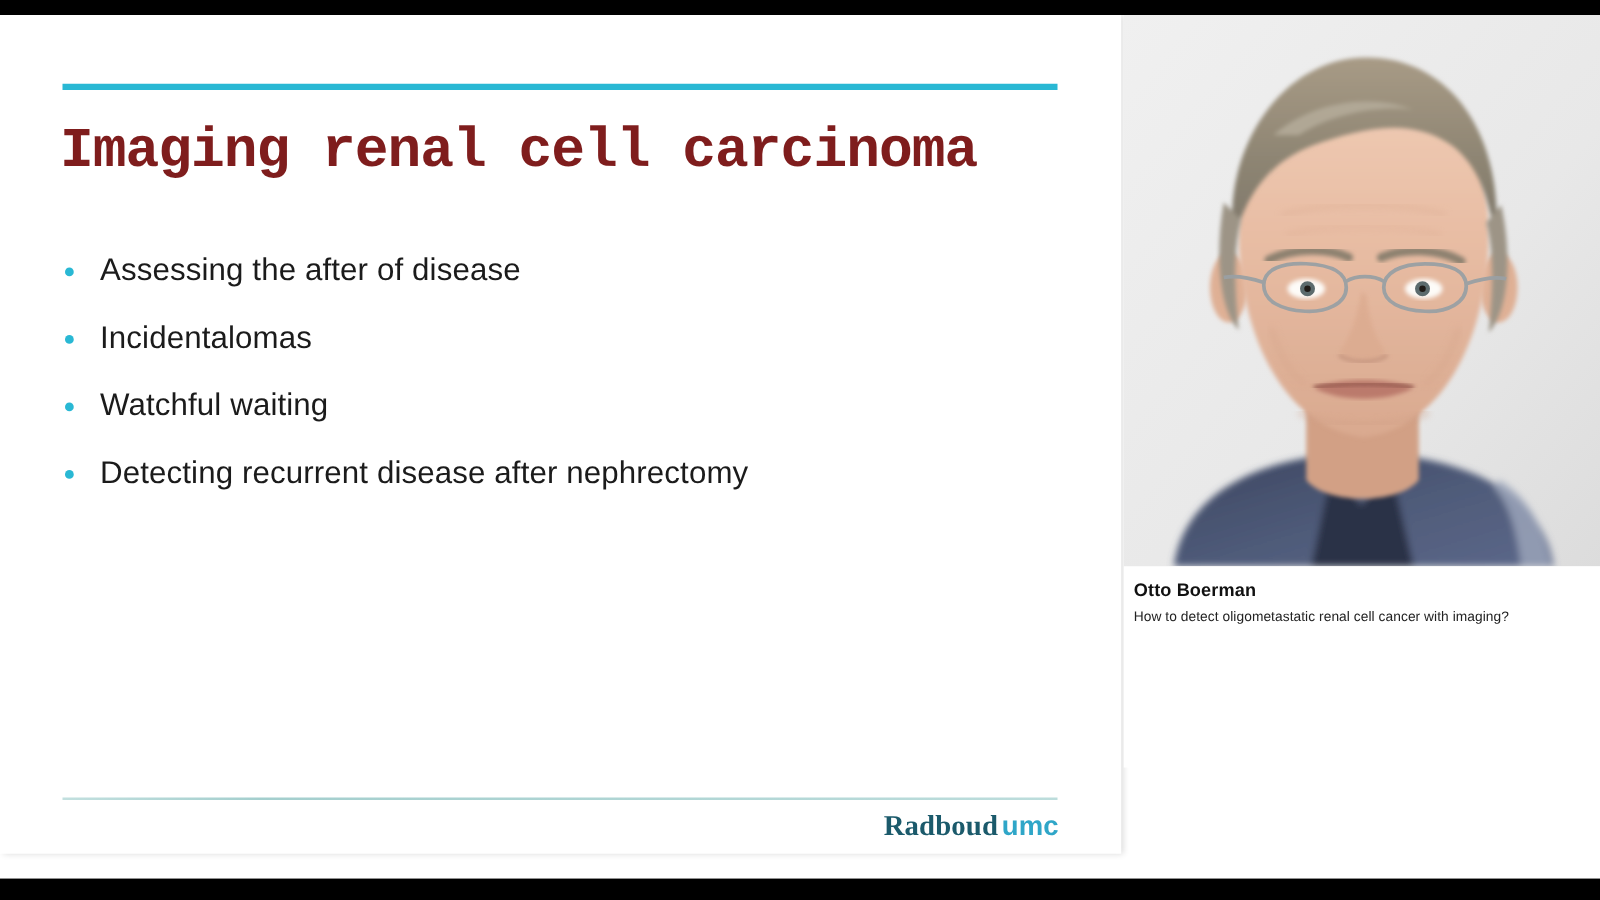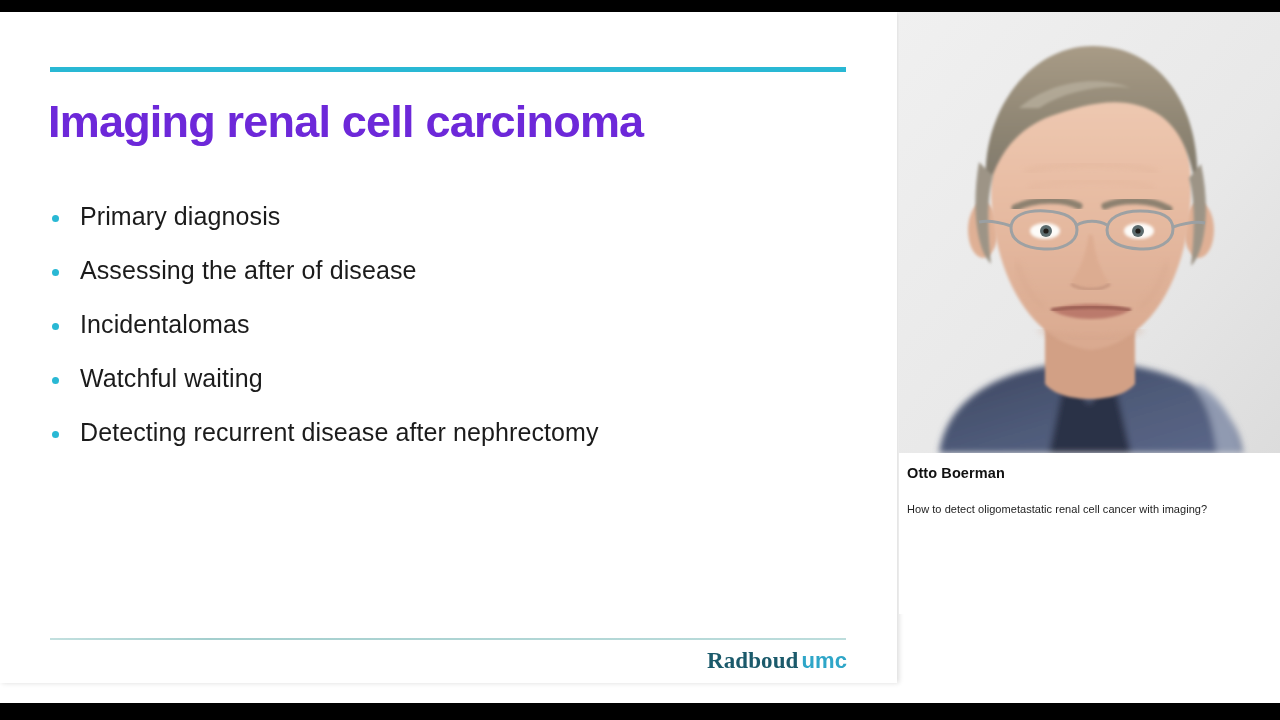--- a/index.html
+++ b/index.html
@@ -53,22 +53,22 @@
   .title-rule {
     position: absolute;
     left: 50px; top: 55px;
     width: 796px; height: 5px;
     background: #29b8d4;
   }
   .slide-title {
     position: absolute;
     left: 48px; top: 86px;
     width: 800px;
-    color: #6d28d9;
-    font-family: Liberation Sans, sans-serif;
+    color: #7f1d1d;
+    font-family: Liberation Mono, monospace;
     font-size: 45px;
     font-weight: bold;
     letter-spacing: -0.8px;
     line-height: 1.08;
     white-space: nowrap;
   }
 
   .bullets {
     position: absolute;
     left: 48px; top: 190px;
@@ -156,21 +156,21 @@
     width: 370px;
   }
   .speaker-name {
     font-size: 14.5px;
     font-weight: bold;
     color: #111111;
     letter-spacing: 0.1px;
     line-height: 1.35;
   }
   .speaker-talk {
-    margin-top: 18px;
+    margin-top: 3px;
     font-size: 11px;
     font-weight: normal;
     color: #222222;
     letter-spacing: 0.05px;
     line-height: 1.3;
   }
 </style>
 </head>
 <body>
 
@@ -181,24 +181,20 @@
   <div class="stage">
 
     <div class="slide">
 
       <div class="title-rule"></div>
 
       <div class="slide-title">Imaging renal cell carcinoma</div>
 
       <div class="bullets">
 
-        <div class="bullet-row">
-          <span class="bullet-dot"><span></span></span>
-          <span class="bullet-text">Primary diagnosis</span>
-        </div>
 
         <div class="bullet-row">
           <span class="bullet-dot"><span></span></span>
           <span class="bullet-text">Assessing the after of disease</span>
         </div>
 
         <div class="bullet-row">
           <span class="bullet-dot"><span></span></span>
           <span class="bullet-text">Incidentalomas</span>
         </div>

